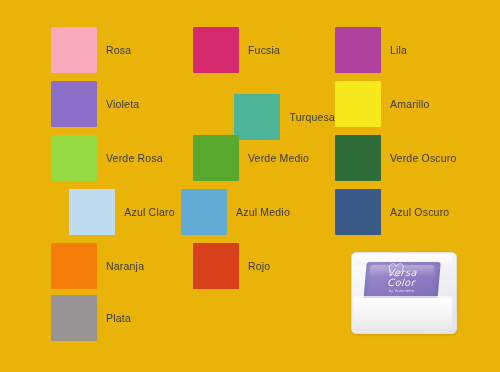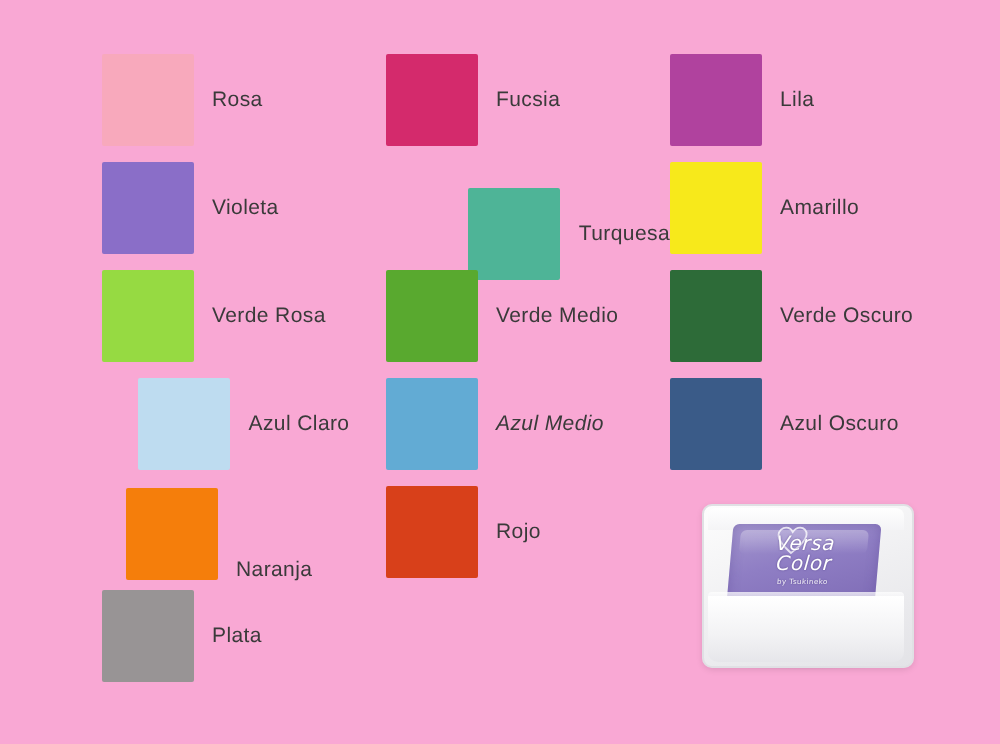--- a/index.html
+++ b/index.html
@@ -14,21 +14,21 @@
     overflow: hidden;
     position: relative;
   }
 
   #swatch-board {
     position: absolute;
     left: 0;
     top: 0;
     width: 500px;
     height: 372px;
-    background: #f9a8d4;
+    background: #eab308;
   }
 
   .swatch-cell {
     position: absolute;
     display: flex;
     align-items: center;
     width: 142px;
     height: 48px;
   }
 
@@ -196,29 +196,29 @@
       <div class="swatch-label">Verde Medio</div>
     </div>
     <div class="swatch-cell" style="left: 335px; top: 134px;">
       <div class="swatch-chip" style="background: rgb(45, 107, 56);"></div>
       <div class="swatch-label">Verde Oscuro</div>
     </div>
     <div class="swatch-cell" style="left: 51px; top: 188px; justify-content: center;">
       <div class="swatch-chip" style="background: rgb(190, 220, 240);"></div>
       <div class="swatch-label">Azul Claro</div>
     </div>
-    <div class="swatch-cell" style="left: 193px; top: 188px; font-style: italic;">
+    <div class="swatch-cell" style="left: 181px; top: 188px;">
       <div class="swatch-chip" style="background: rgb(98, 171, 212);"></div>
       <div class="swatch-label">Azul Medio</div>
     </div>
     <div class="swatch-cell" style="left: 335px; top: 188px;">
       <div class="swatch-chip" style="background: rgb(58, 91, 136);"></div>
       <div class="swatch-label">Azul Oscuro</div>
     </div>
-    <div class="swatch-cell" style="left: 63px; top: 242px; align-items: flex-end;">
+    <div class="swatch-cell" style="left: 51px; top: 242px;">
       <div class="swatch-chip" style="background: rgb(245, 126, 11);"></div>
       <div class="swatch-label">Naranja</div>
     </div>
     <div class="swatch-cell" style="left: 193px; top: 242px; text-align: center;">
       <div class="swatch-chip" style="background: rgb(216, 64, 26);"></div>
       <div class="swatch-label">Rojo</div>
     </div>
     <div class="swatch-cell" style="left: 51px; top: 294px;">
       <div class="swatch-chip" style="background: rgb(152, 148, 149);"></div>
       <div class="swatch-label">Plata</div>

